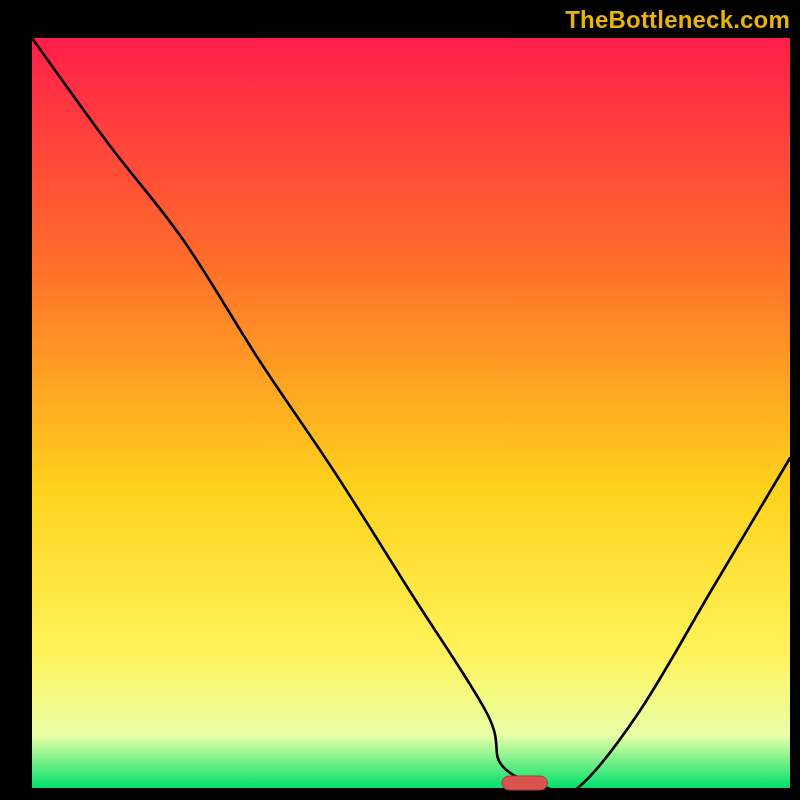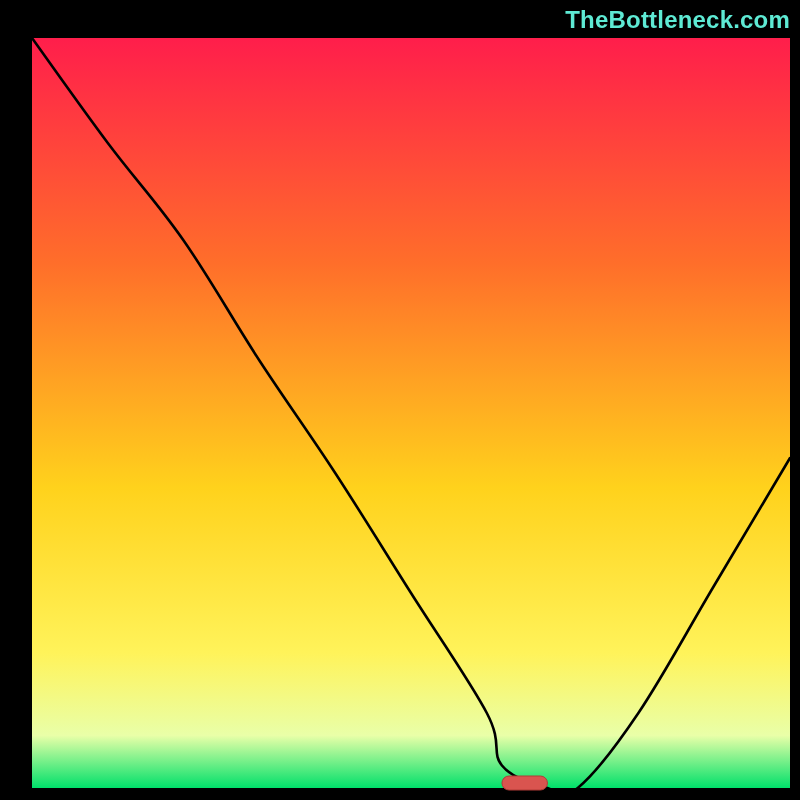--- a/index.html
+++ b/index.html
@@ -15,21 +15,21 @@
     width: 800px;
     height: 800px;
   }
   .watermark {
     position: absolute;
     top: 6px;
     right: 10px;
     font-family: Arial, Helvetica, sans-serif;
     font-size: 24px;
     font-weight: 600;
-    color: #5eead4;
+    color: #eab308;
     letter-spacing: 0.2px;
   }
   svg {
     position: absolute;
     left: 0;
     top: 0;
   }
 </style>
 </head>
 <body>

